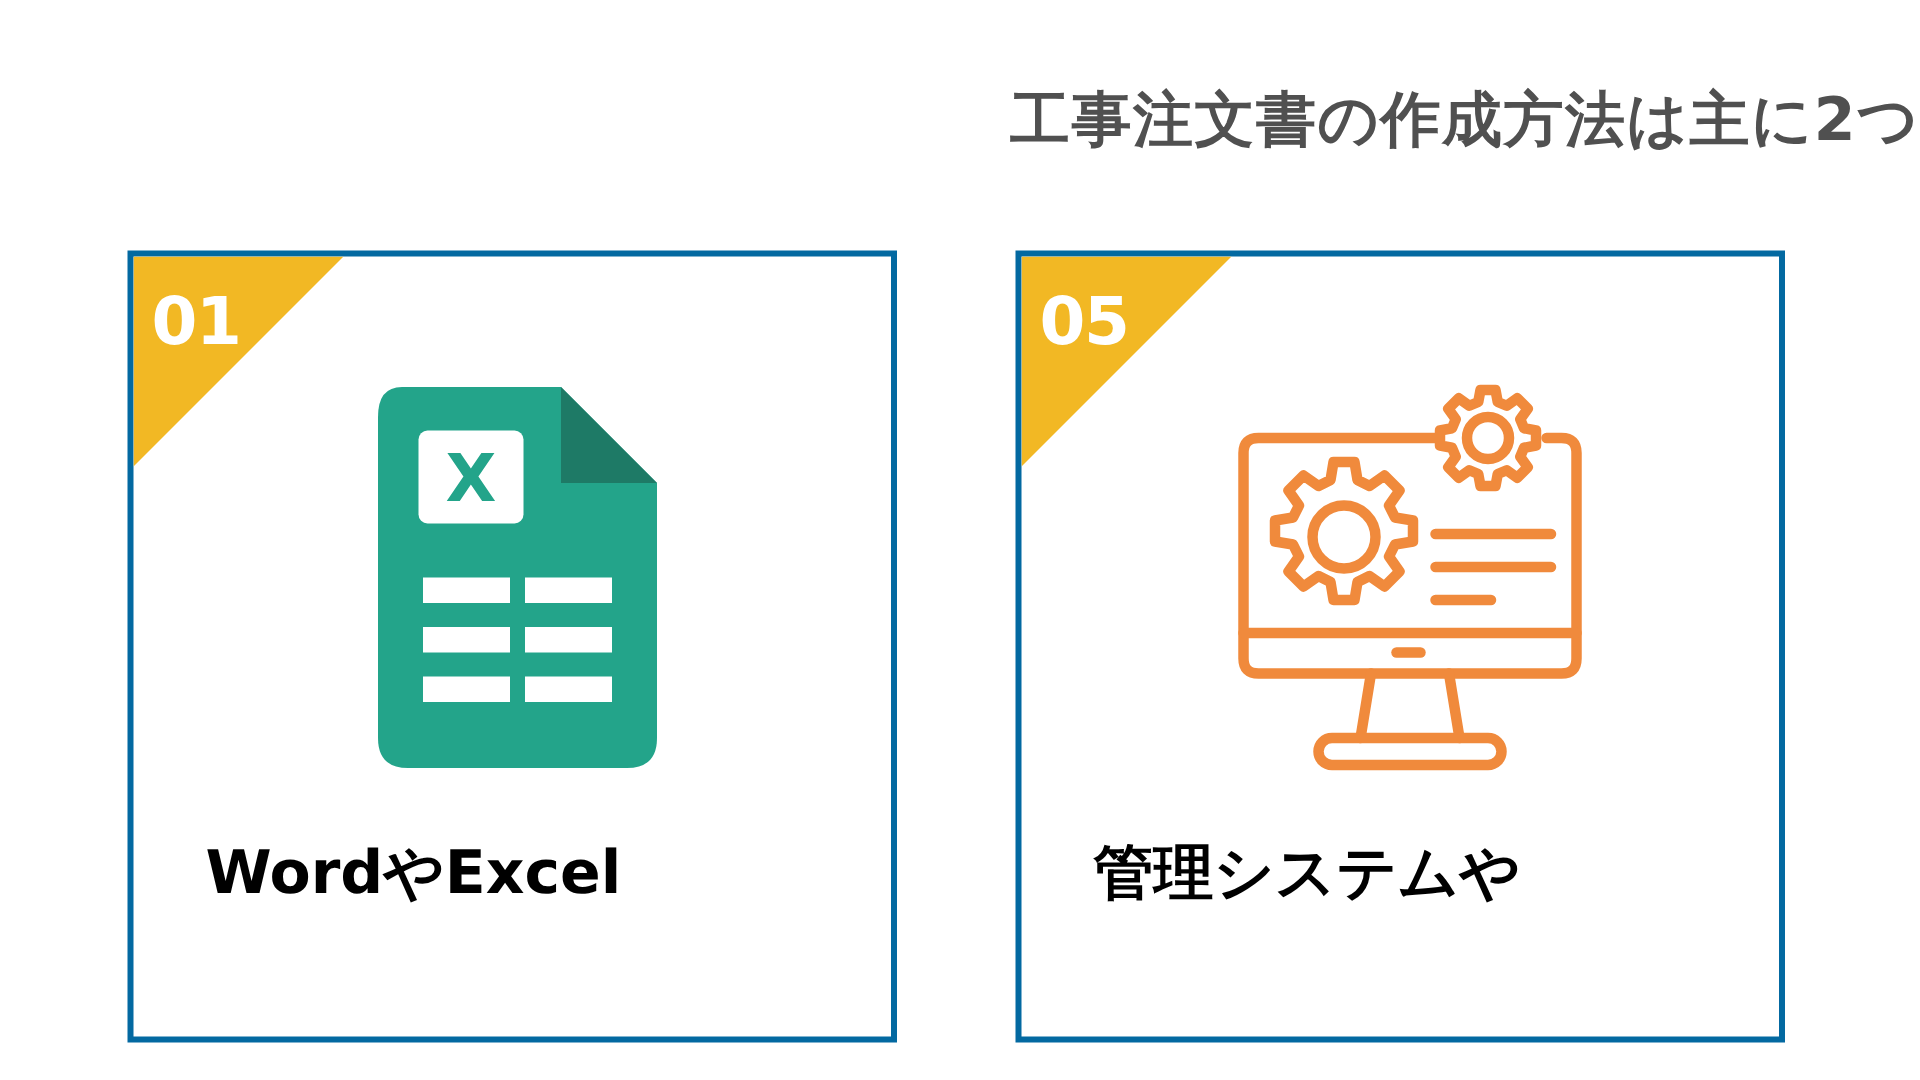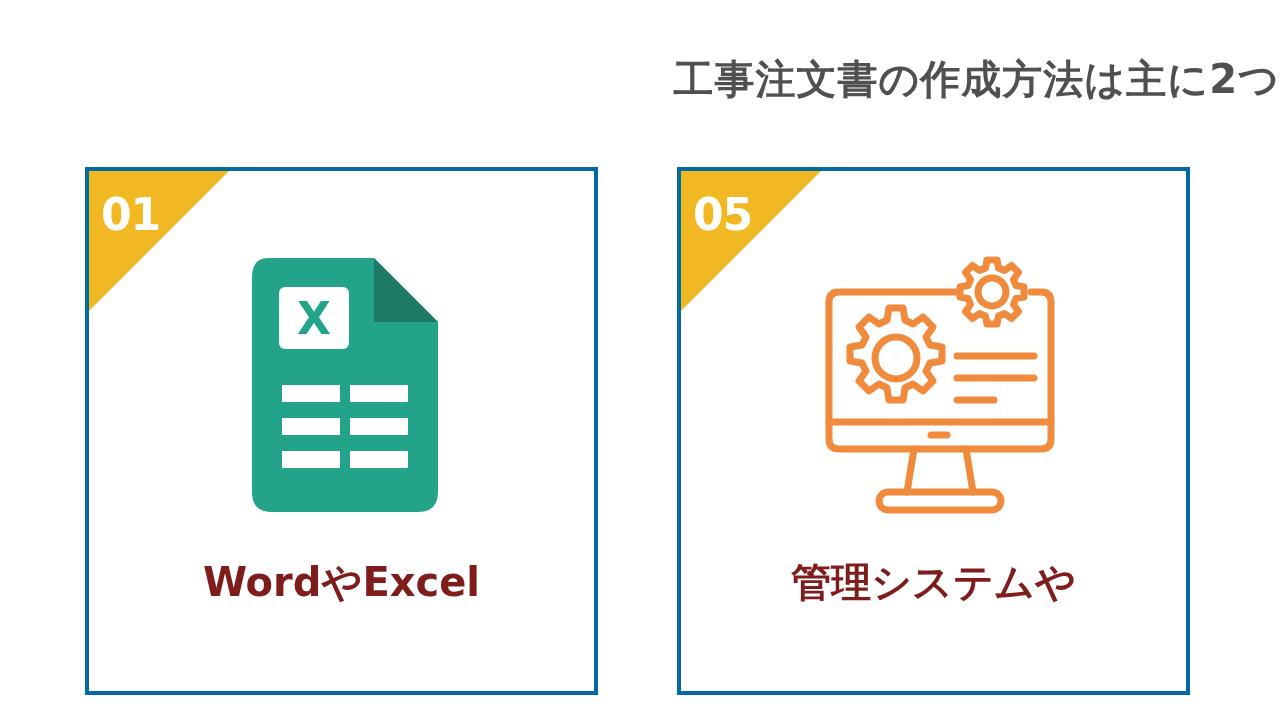--- a/index.html
+++ b/index.html
@@ -20,22 +20,22 @@
     border-top:140px solid #f2b824; border-right:140px solid transparent;
   }
   .num {
     position:absolute; left:12px; top:18px; font-size:44px; font-weight:bold; color:#ffffff;
     font-family:"DejaVu Sans", sans-serif; letter-spacing:-1px;
   }
   .icon { position:absolute; }
   .card.c1 .icon { left:161px; top:83px; }
   .card.c2 .icon { left:138px; top:83px; }
   .label {
-    position:absolute; left:0; width:100%; top:380px; text-align:center;
-    font-size:40px; font-weight:bold; color:#7f1d1d; line-height:62px;
+    position:absolute; left:0; width:100%; top:380px; text-align:left;
+    font-size:40px; font-weight:bold; color:#000000; line-height:62px;padding-left:48px;
   }
 </style>
 </head>
 <body>
 
 <div class="title">工事注文書の作成方法は主に2つ</div>
 
 <div class="card c1">
   <div class="corner"></div>
   <div class="num">01</div>

